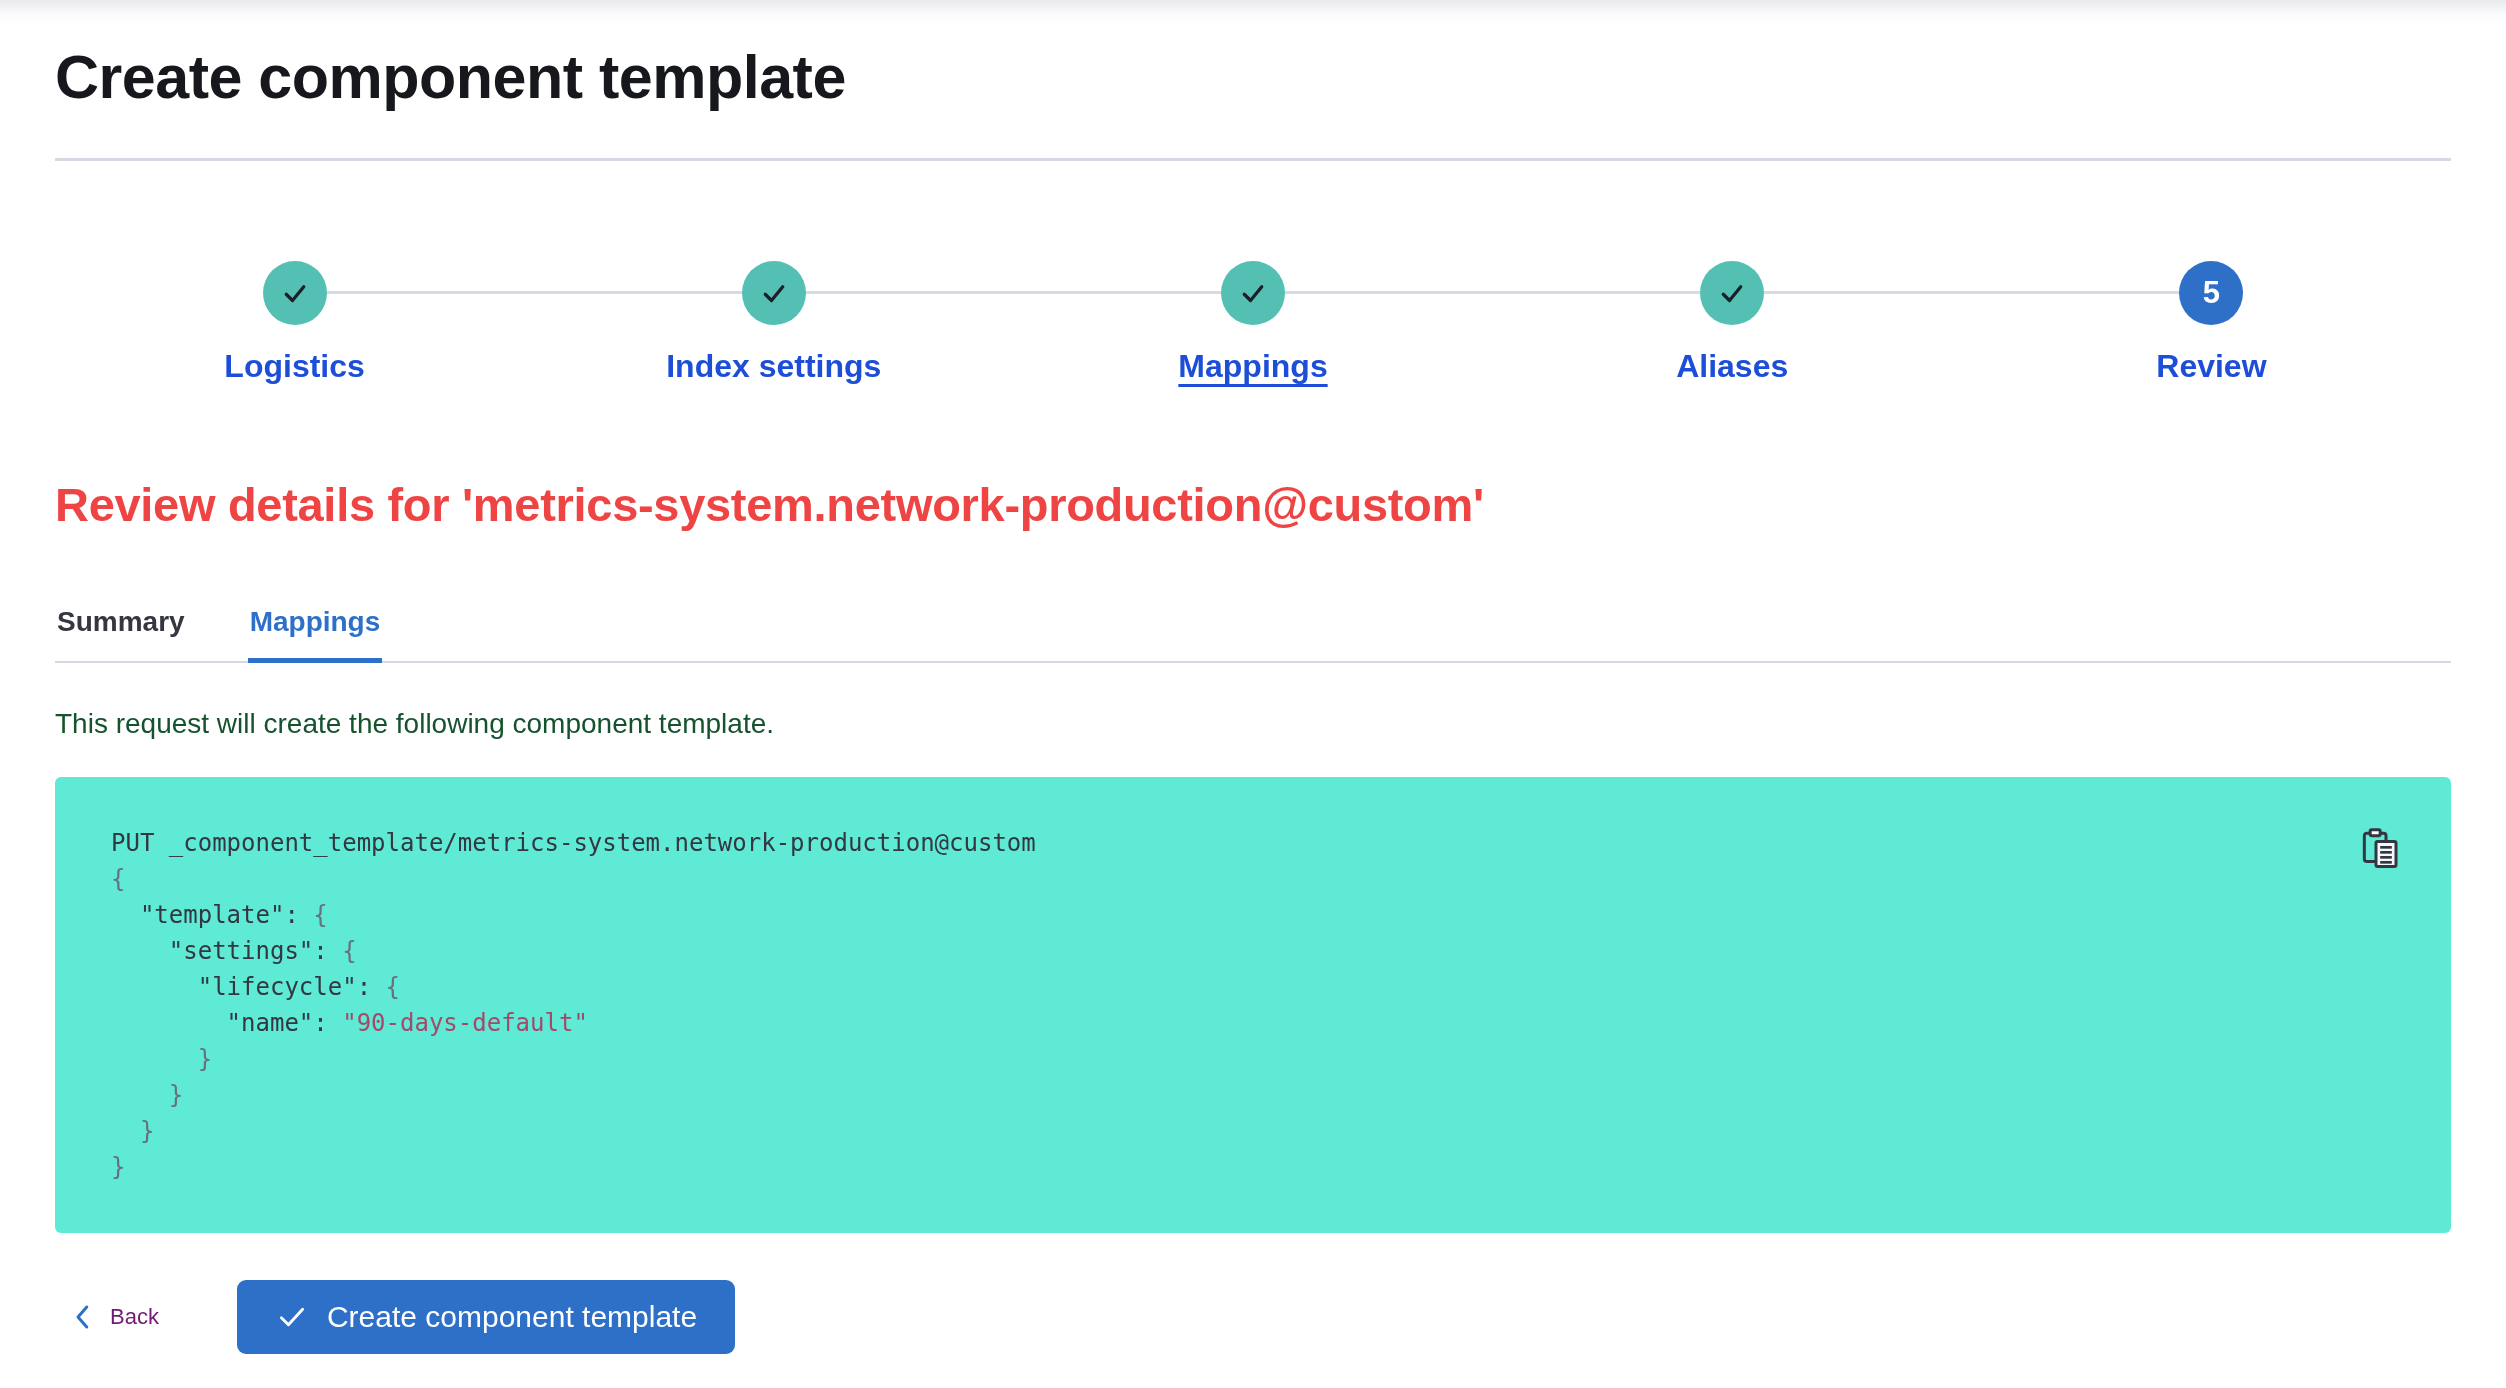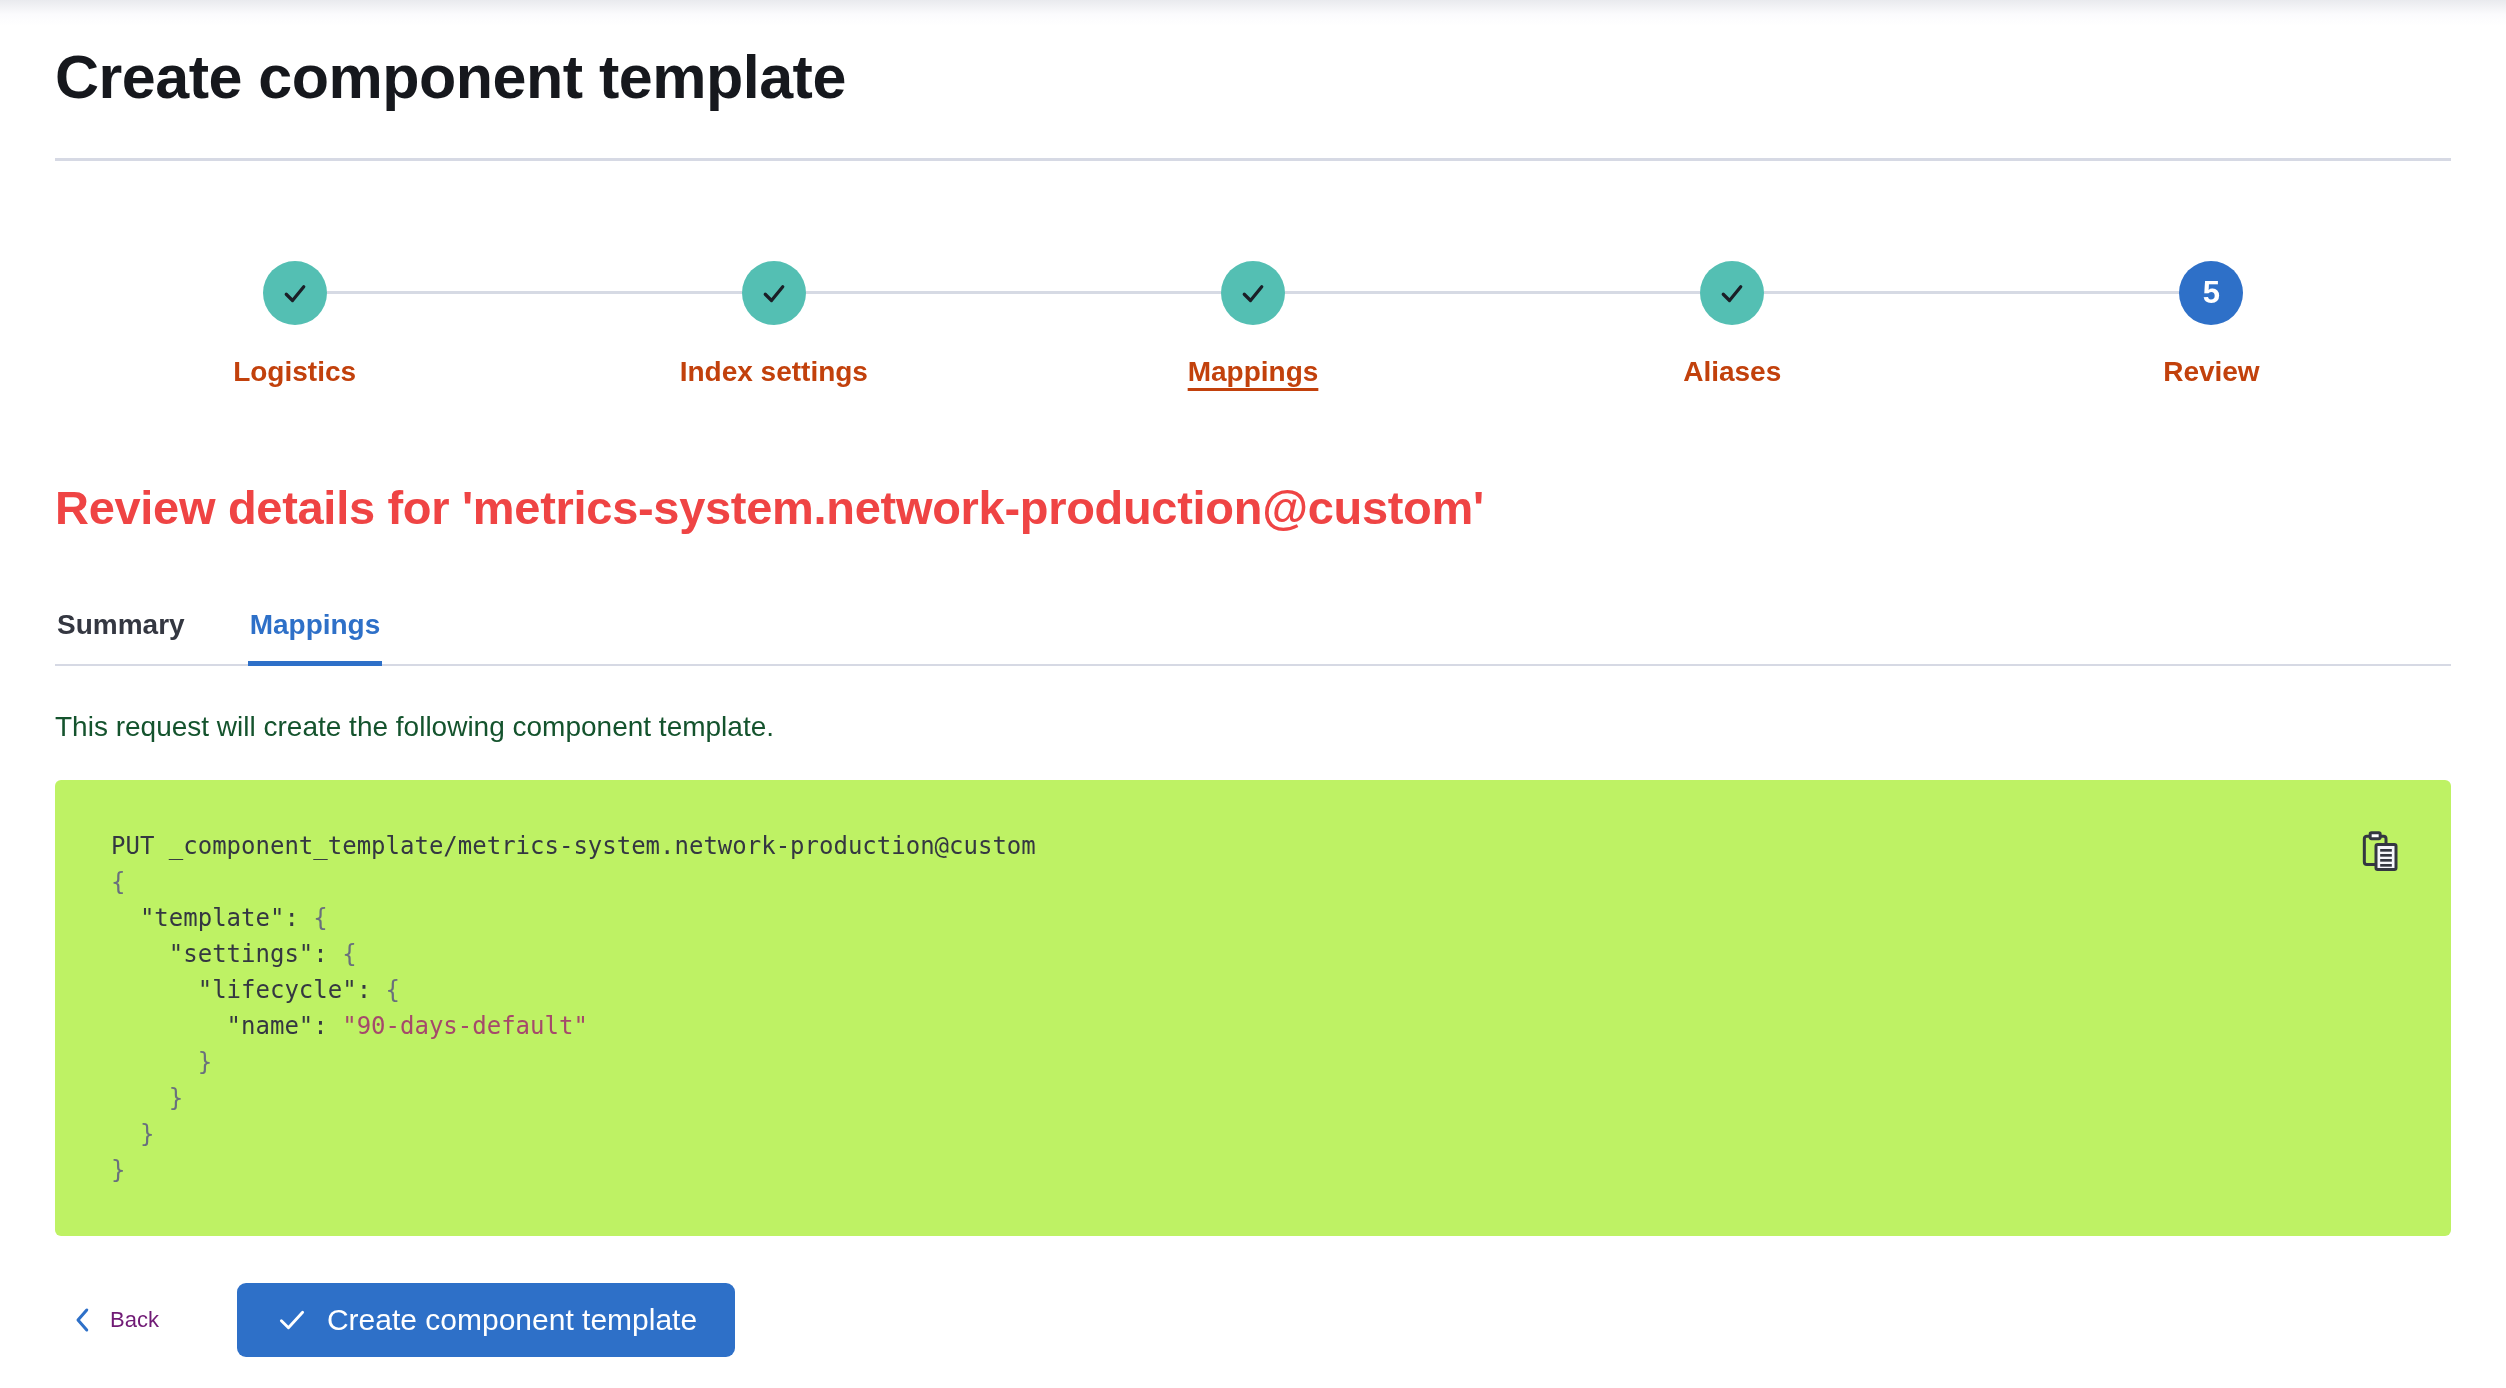--- a/index.html
+++ b/index.html
@@ -43,21 +43,21 @@
   .step:first-child .step-line-l, .step:last-child .step-line-r { display: none; }
   .step-circle {
     width: 64px; height: 64px; border-radius: 50%;
     display: flex; align-items: center; justify-content: center;
     z-index: 1;
   }
   .step.complete .step-circle { background: #54bfb3; }
   .step.current  .step-circle { background: #2e70c8; }
   .step-number { color: #ffffff; font-size: 31px; font-weight: 600; }
   .step-label {
-    margin-top: 31px; font-size: 28px; font-weight: 700; color: #c2410c;
+    margin-top: 23px; font-size: 32px; font-weight: 700; color: #1d4ed8;
   }
   .step-label.underlined {
     text-decoration: underline;
     text-decoration-thickness: 3px;
     text-underline-offset: 7px;
   }
 
   
   .review-heading {
     font-size: 47px; font-weight: 700; letter-spacing: -0.3px;
@@ -77,21 +77,21 @@
   }
   .tab.active { color: #2e70c8; border-bottom-color: #2e70c8; }
 
   
   .tab-description { font-size: 28px; color: #14532d; margin-top: 45px; }
 
   
   .code-block {
     position: relative;
     margin-top: 37px;
-    background: #bef264;
+    background: #5eead4;
     border-radius: 6px;
     padding: 48px 56px;
     font-family: "DejaVu Sans Mono", monospace;
     font-size: 24px; line-height: 36px;
     color: #343741;
   }
   .code-line { white-space: pre; }
   .ct { color: #343741; }
   .cp { color: #69707d; }
   .cs { color: #a5496b; }

